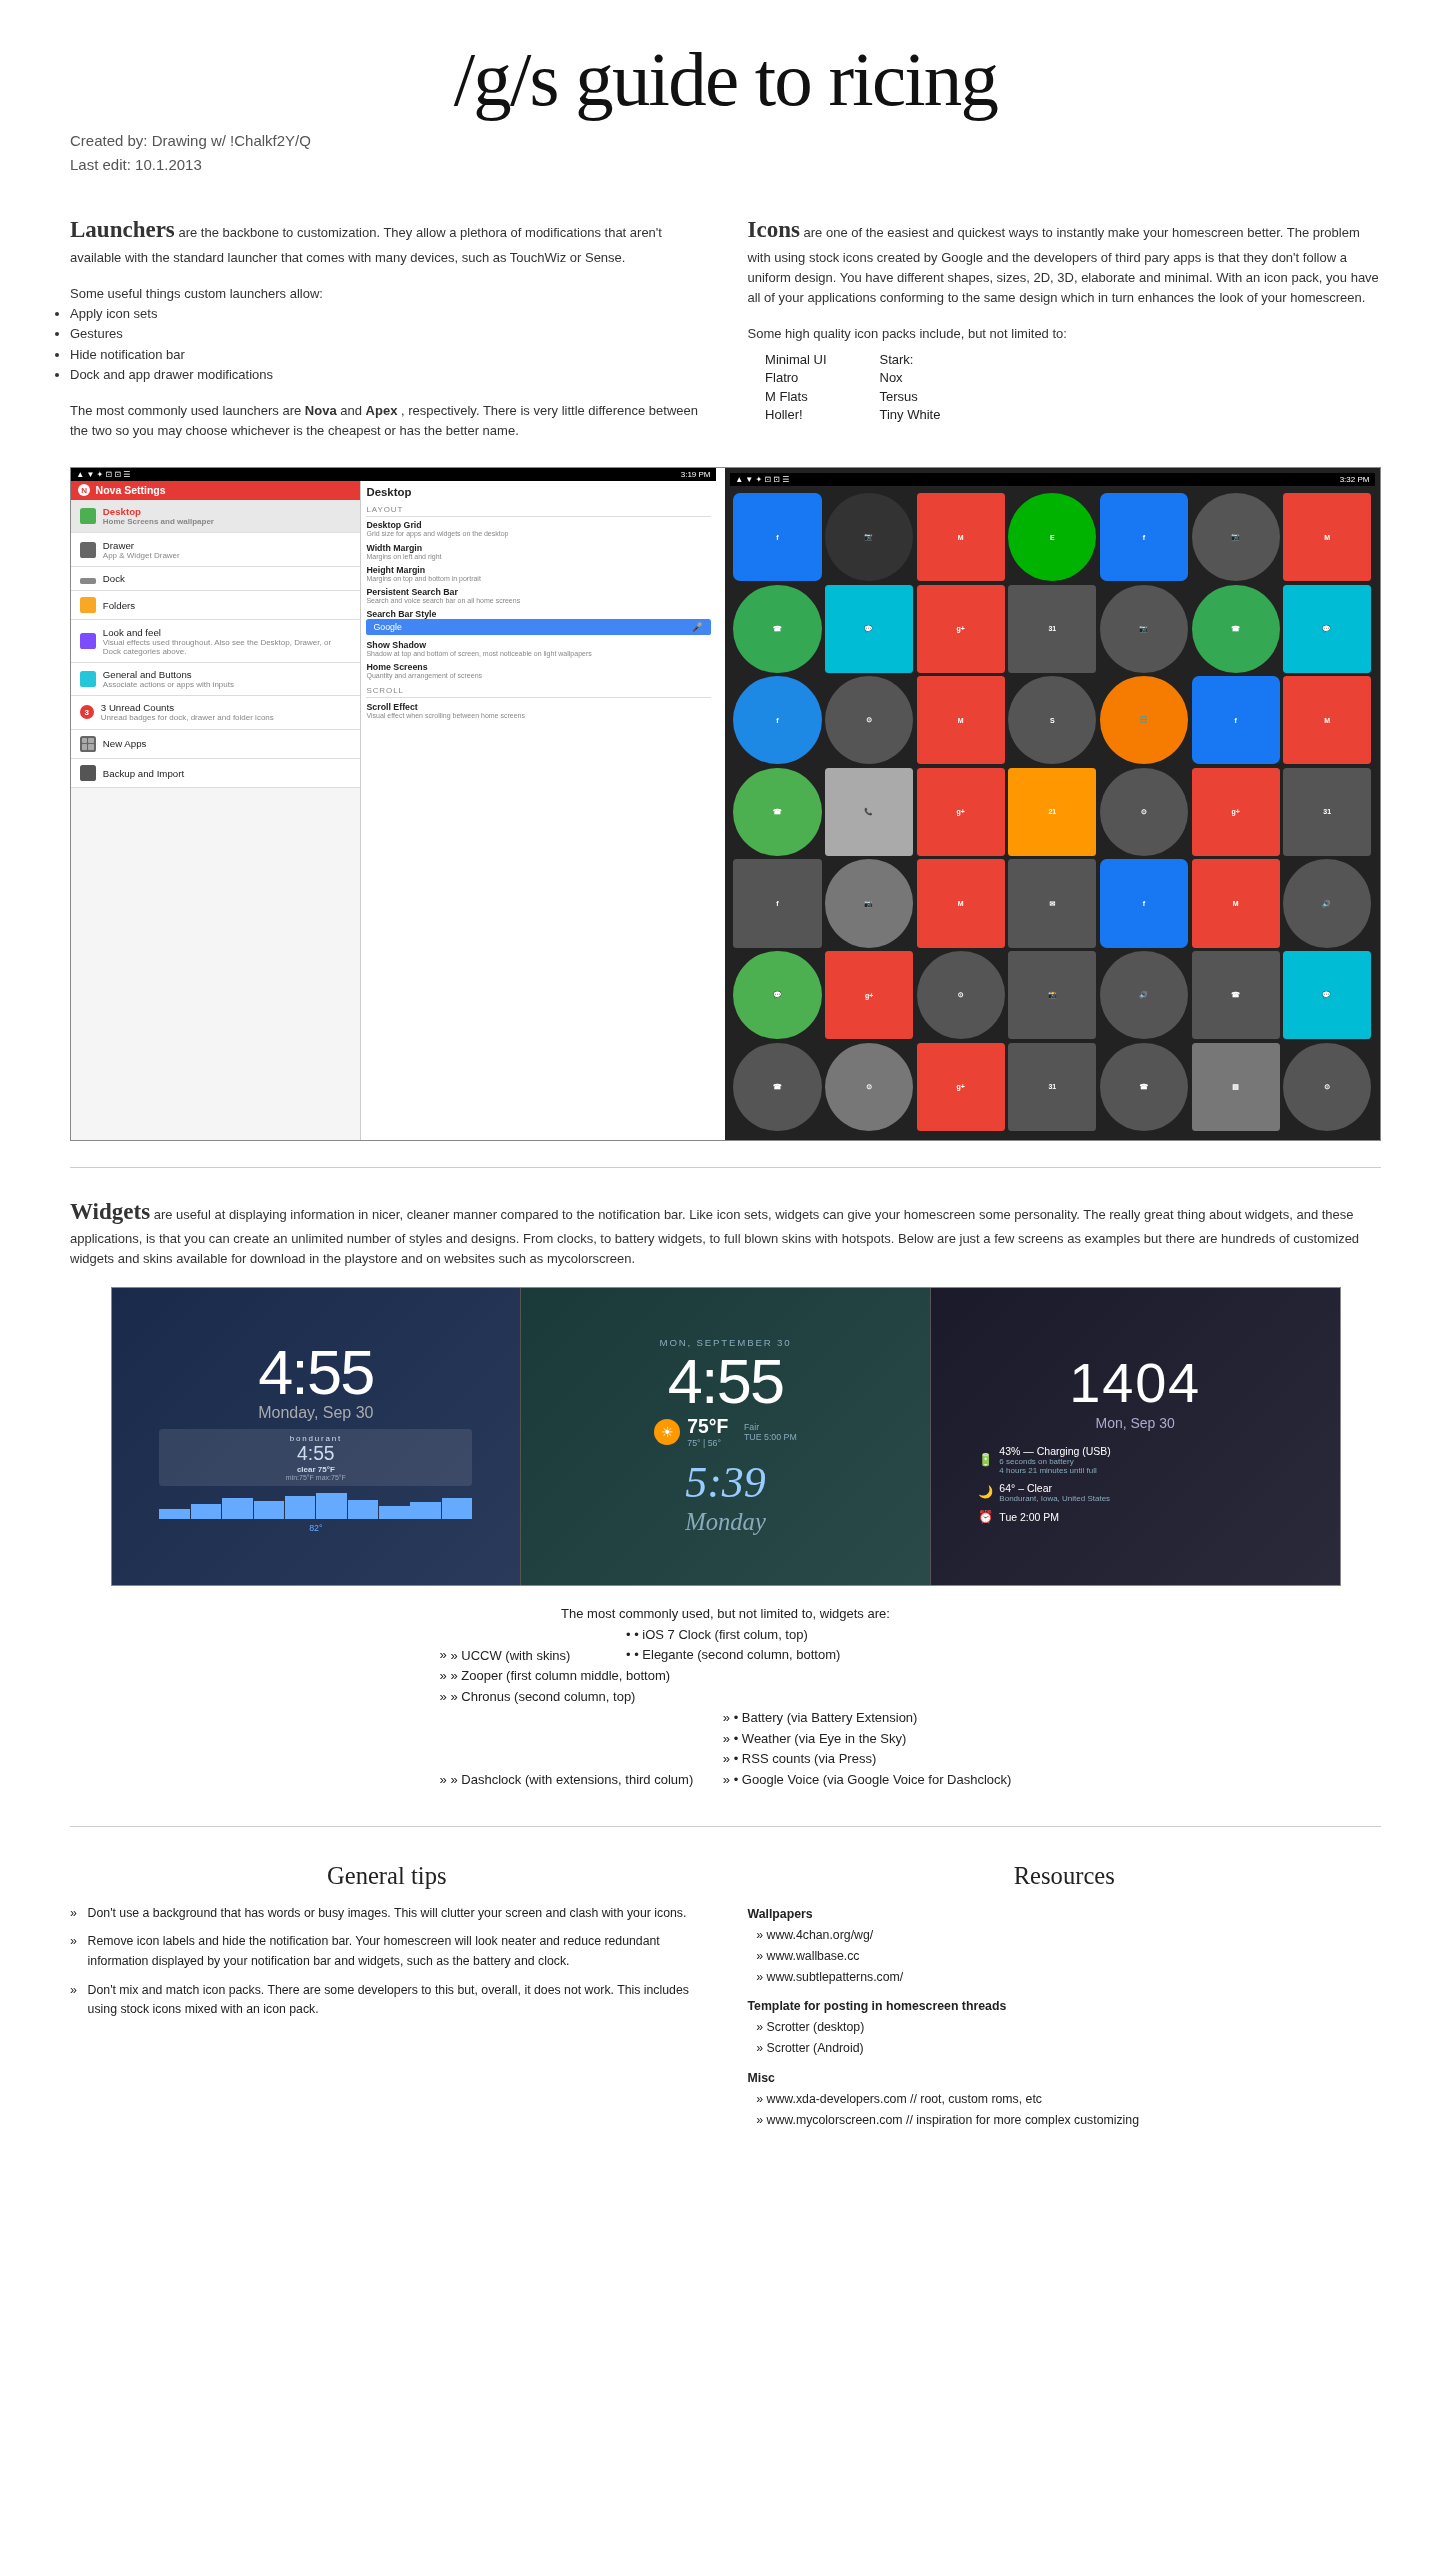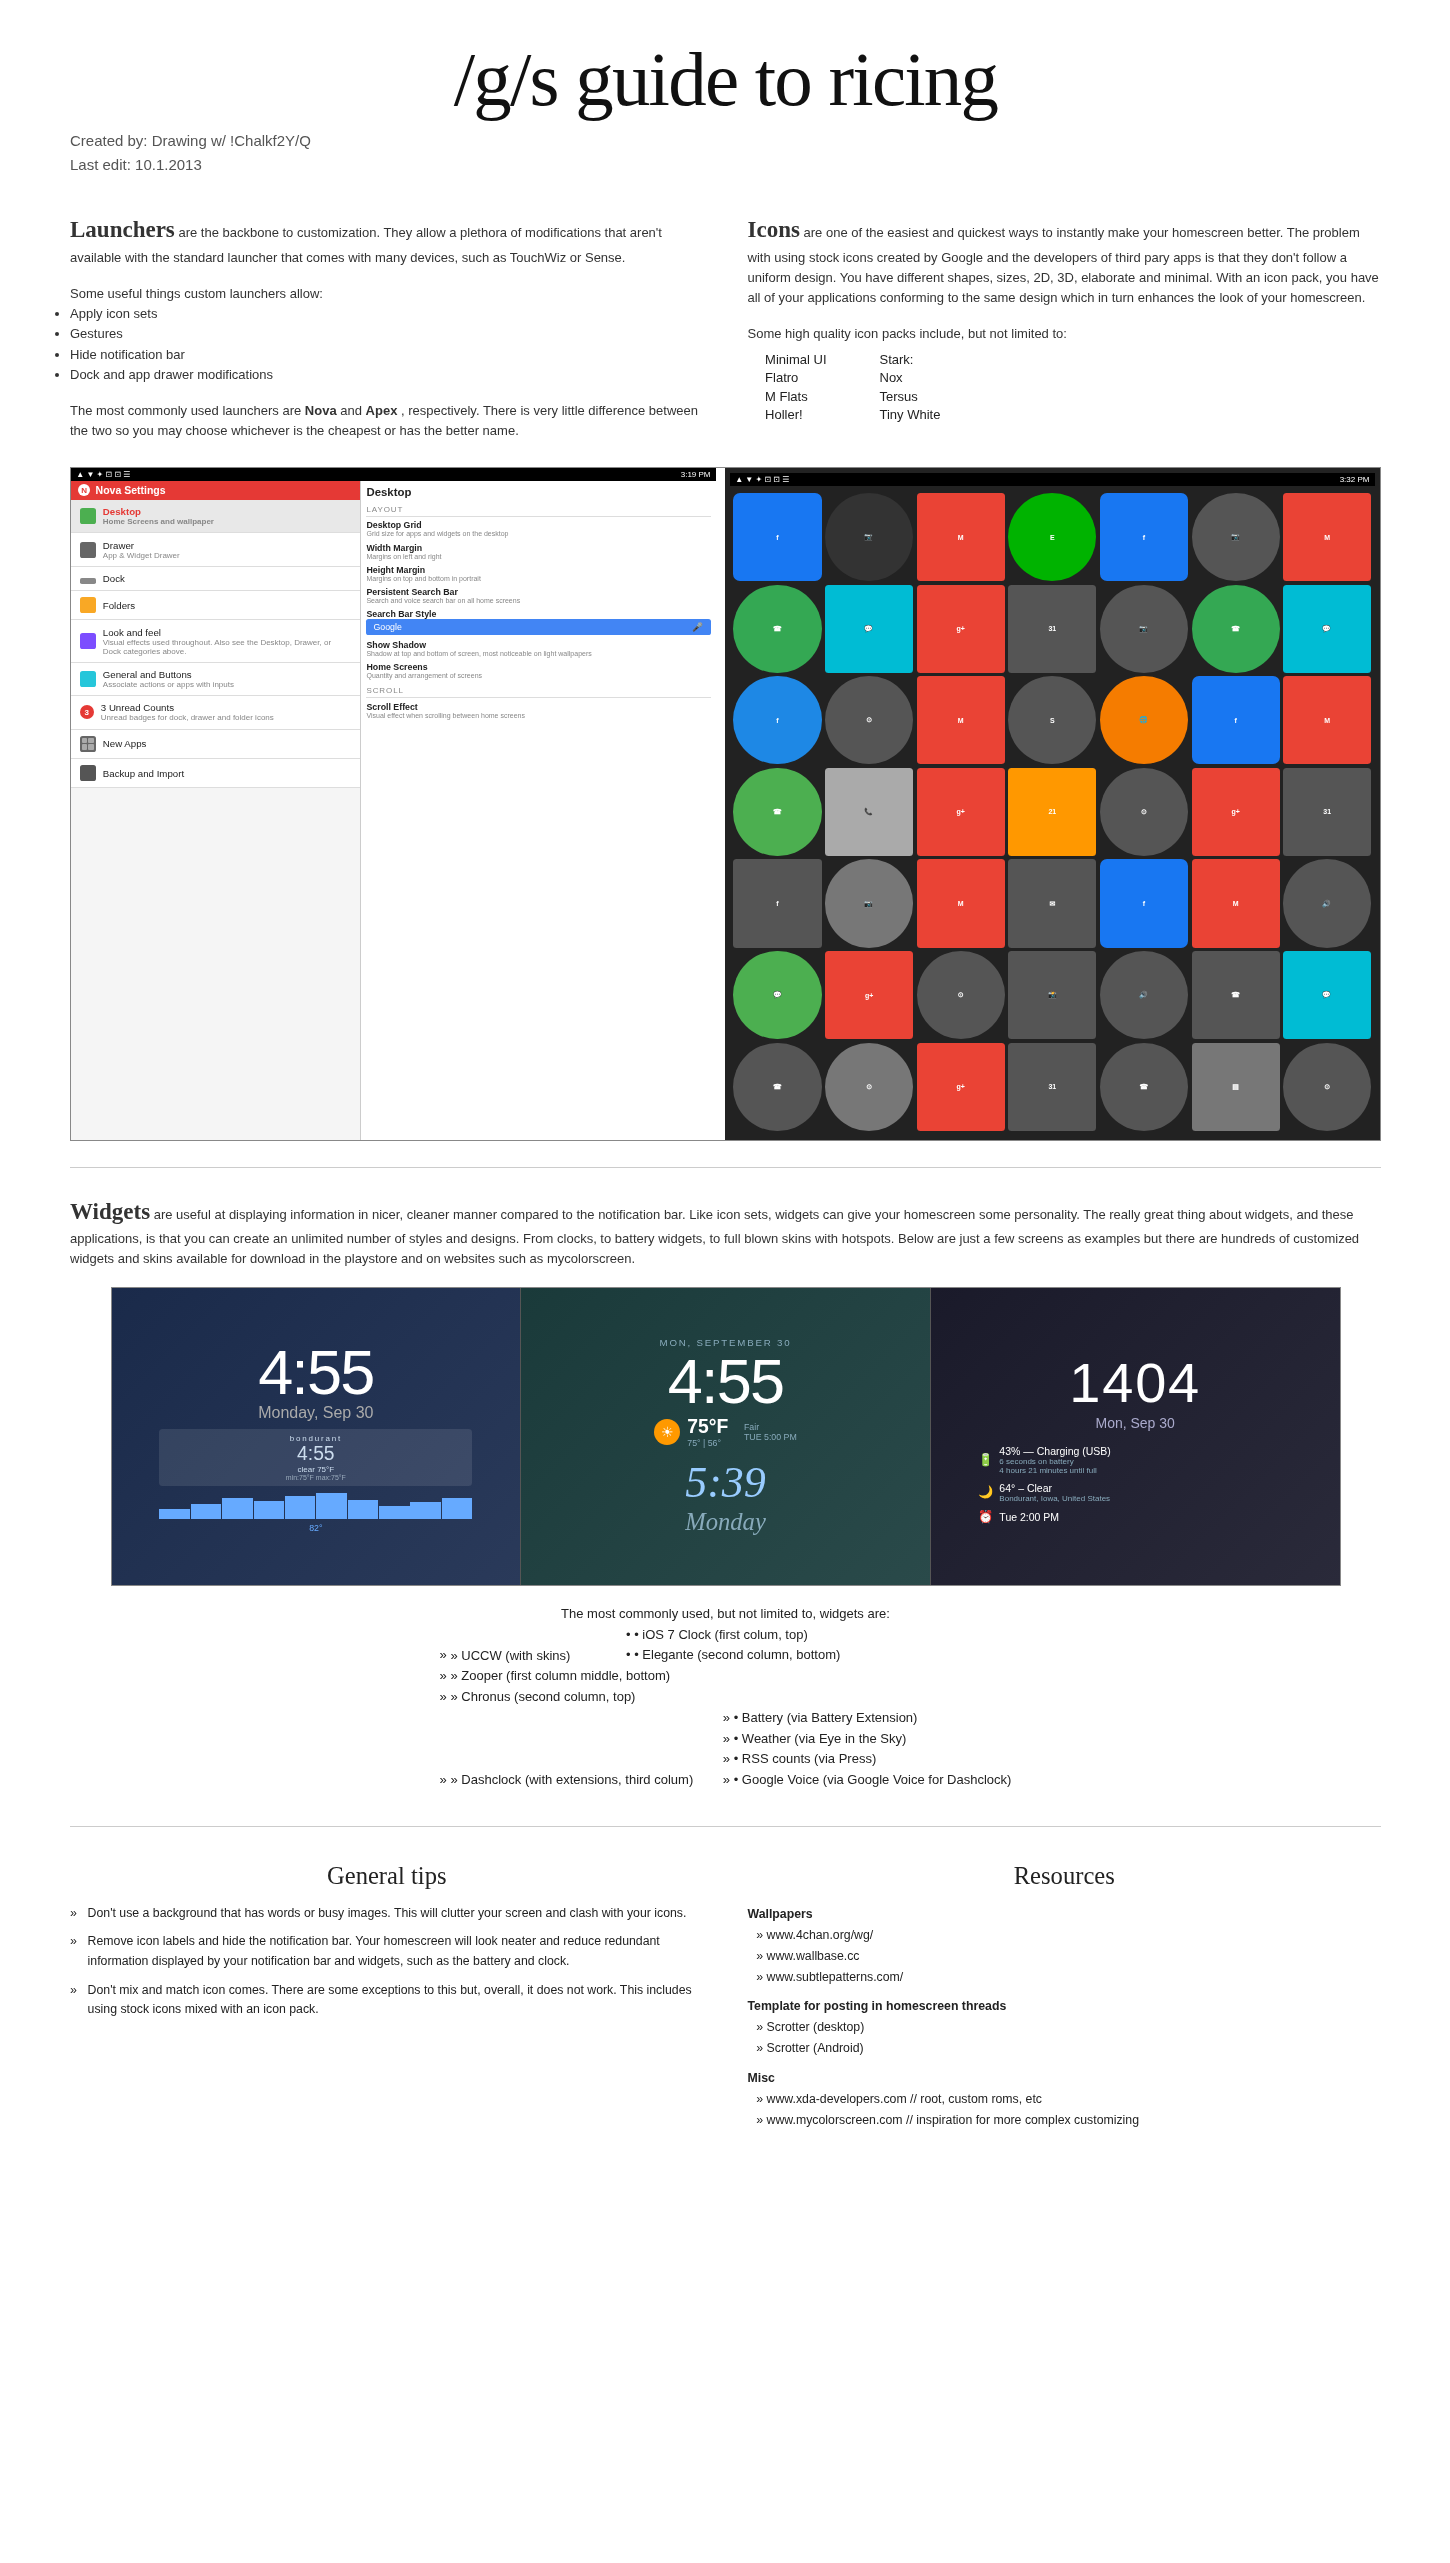--- a/index.html
+++ b/index.html
@@ -708,21 +708,21 @@
   </p>
 
   <div class="widgets-display">
 
     <div class="widget-panel widget-panel-1">
       <div class="big-time">4:55</div>
       <div class="widget-date">Monday, Sep 30</div>
       <div class="bondurant-box">
         <div style="font-size:8px;letter-spacing:1.8px;text-transform:lowercase;">bondurant</div>
         <div style="font-size:19.3px;font-weight:200;">4:55</div>
-        <div style="font-size:8px;">clear  75°F</div>
+        <div style="font-size:8px;font-weight:bold;">clear  75°F</div>
         <div style="font-size:7px;color:#9ab;">min:75°F  max:75°F</div>
       </div>
       <div class="bar-chart-mini">
         <div class="bar-seg" style="height:40%;"></div>
         <div class="bar-seg" style="height:60%;"></div>
         <div class="bar-seg" style="height:80%;"></div>
         <div class="bar-seg" style="height:70%;"></div>
         <div class="bar-seg" style="height:90%;"></div>
         <div class="bar-seg" style="height:100%;"></div>
         <div class="bar-seg" style="height:75%;"></div>
@@ -804,21 +804,21 @@
 </div>
 
 <hr class="divider">
 
 <div class="bottom-two-col">
   <div class="general-tips-section">
     <h2 class="section-heading-medium">General tips</h2>
     <ul class="tips-list">
       <li>Don't use a background that has words or busy images.  This will clutter your screen and clash with your icons.</li>
       <li>Remove icon labels and hide the notification bar.  Your homescreen will look neater and reduce redundant information displayed by your notification bar and widgets, such as the battery and clock.</li>
-      <li>Don't mix and match icon comes.  There are some exceptions to this but, overall, it does not work.  This includes using stock icons mixed with an icon pack.</li>
+      <li>Don't mix and match icon packs.  There are some developers to this but, overall, it does not work.  This includes using stock icons mixed with an icon pack.</li>
     </ul>
   </div>
 
   <div class="resources-section">
     <h2 class="section-heading-medium">Resources</h2>
     <div class="resources-block">
       <div class="res-heading">Wallpapers</div>
       <ul>
         <li>www.4chan.org/wg/</li>
         <li>www.wallbase.cc</li>

